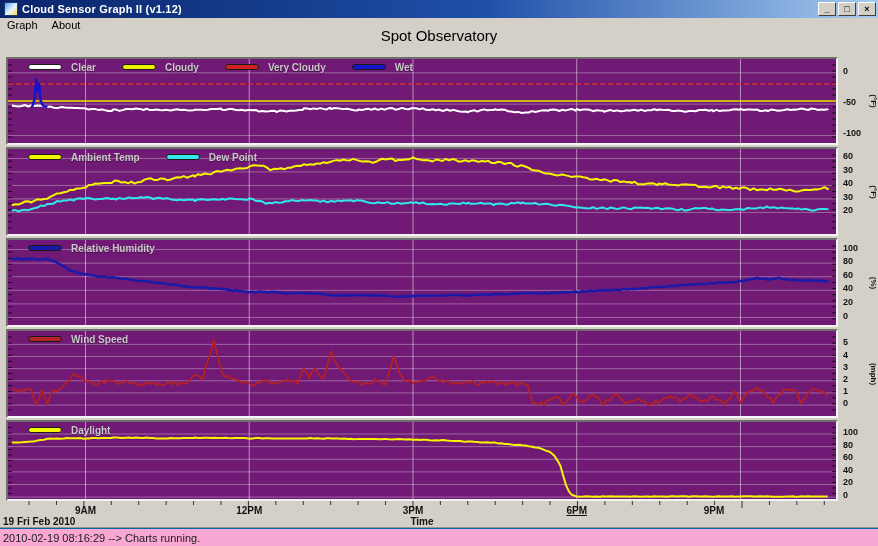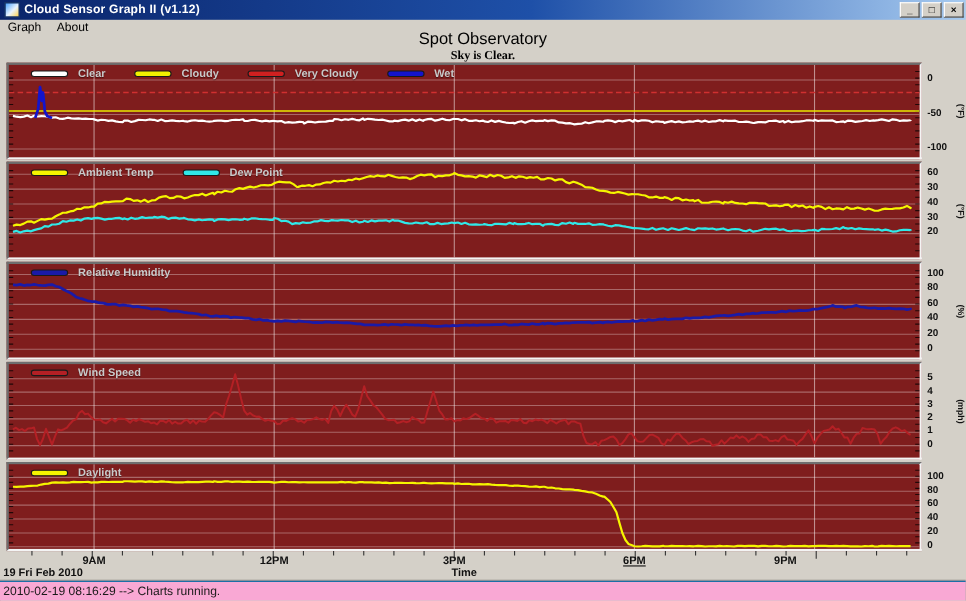--- a/index.html
+++ b/index.html
@@ -14,21 +14,21 @@
   .winbtns{display:flex;gap:2px;}
   .winbtns button{width:18px;height:14px;padding:0;background:#d4d0c8;
     border:1px solid;border-color:#ffffff #404040 #404040 #ffffff;
     font-size:9px;line-height:11px;font-weight:bold;color:#000;font-family:"Liberation Sans",sans-serif;}
   .menubar{position:absolute;top:18px;left:0;right:0;height:16px;display:flex;align-items:flex-start;font-size:11px;color:#000;}
   .menu-item{padding:1px 7px;cursor:default;}
   .obs-title{position:absolute;top:27px;left:0;width:878px;text-align:center;
     font-size:15px;font-weight:normal;color:#000;}
   .obs-sub{position:absolute;top:45px;left:0;width:878px;text-align:center;
     font-family:"Liberation Serif",serif;font-size:11px;font-weight:bold;color:#000;}
-  .panel{position:absolute;left:6px;width:832px;box-sizing:border-box;background:#7f1d1d;
+  .panel{position:absolute;left:6px;width:832px;box-sizing:border-box;background:#701a75;
     border:2px solid;border-color:#6e6e6e #f4f4f4 #f4f4f4 #6e6e6e;}
   .plot{position:absolute;left:0;top:0;right:0;bottom:0;}
   .legend{position:absolute;left:20px;top:2px;display:flex;align-items:center;height:12px;}
   .legend .item{display:flex;align-items:center;margin-right:26px;}
   .legend .sw{width:32px;height:4px;border-radius:3px;border:1px solid #1a1a1a;}
   .legend .lb{margin-left:9px;font-size:10px;font-weight:bold;color:#c9c9c9;
     text-shadow:0 1px 1px rgba(0,0,0,.45);white-space:nowrap;}
   .gutter{position:absolute;left:840px;width:38px;}
   .gutter .tick{position:absolute;left:3px;font-size:9px;font-weight:bold;color:#111;}
   .gutter .unit{position:absolute;right:0px;top:50%;transform:translateY(-50%);
@@ -56,21 +56,20 @@
       <button>×</button>
     </span>
   </div>
 
   <div class="menubar">
     <span class="menu-item">Graph</span>
     <span class="menu-item">About</span>
   </div>
 
   <div class="obs-title">Spot Observatory</div>
-  <div class="obs-sub">Sky is Clear.</div>
 
   <div class="panel" style="top:57px;height:88px;">
     <div class="plot">
         <svg width="828" height="84">
           <line x1="0" y1="13.791044776119403" x2="828" y2="13.791044776119403" stroke="rgba(255,255,255,0.33)" stroke-width="1"></line>
           <line x1="0" y1="45.134328358208954" x2="828" y2="45.134328358208954" stroke="rgba(255,255,255,0.33)" stroke-width="1"></line>
           <line x1="0" y1="76.4776119402985" x2="828" y2="76.4776119402985" stroke="rgba(255,255,255,0.33)" stroke-width="1"></line>
           <line x1="77.50560316413974" y1="0" x2="77.50560316413974" y2="84" stroke="rgba(255,255,255,0.5)" stroke-width="1"></line>
           <line x1="241.24983520105474" y1="0" x2="241.24983520105474" y2="84" stroke="rgba(255,255,255,0.5)" stroke-width="1"></line>
           <line x1="404.99406723796966" y1="0" x2="404.99406723796966" y2="84" stroke="rgba(255,255,255,0.5)" stroke-width="1"></line>

